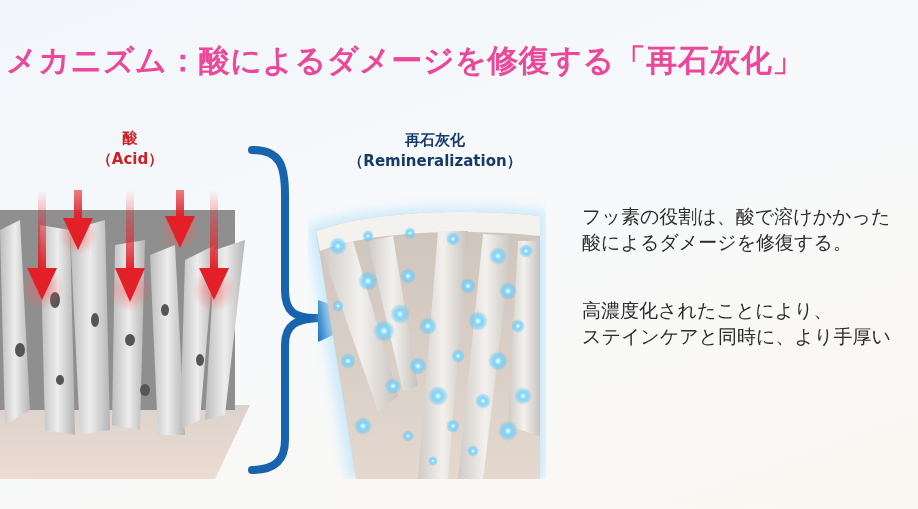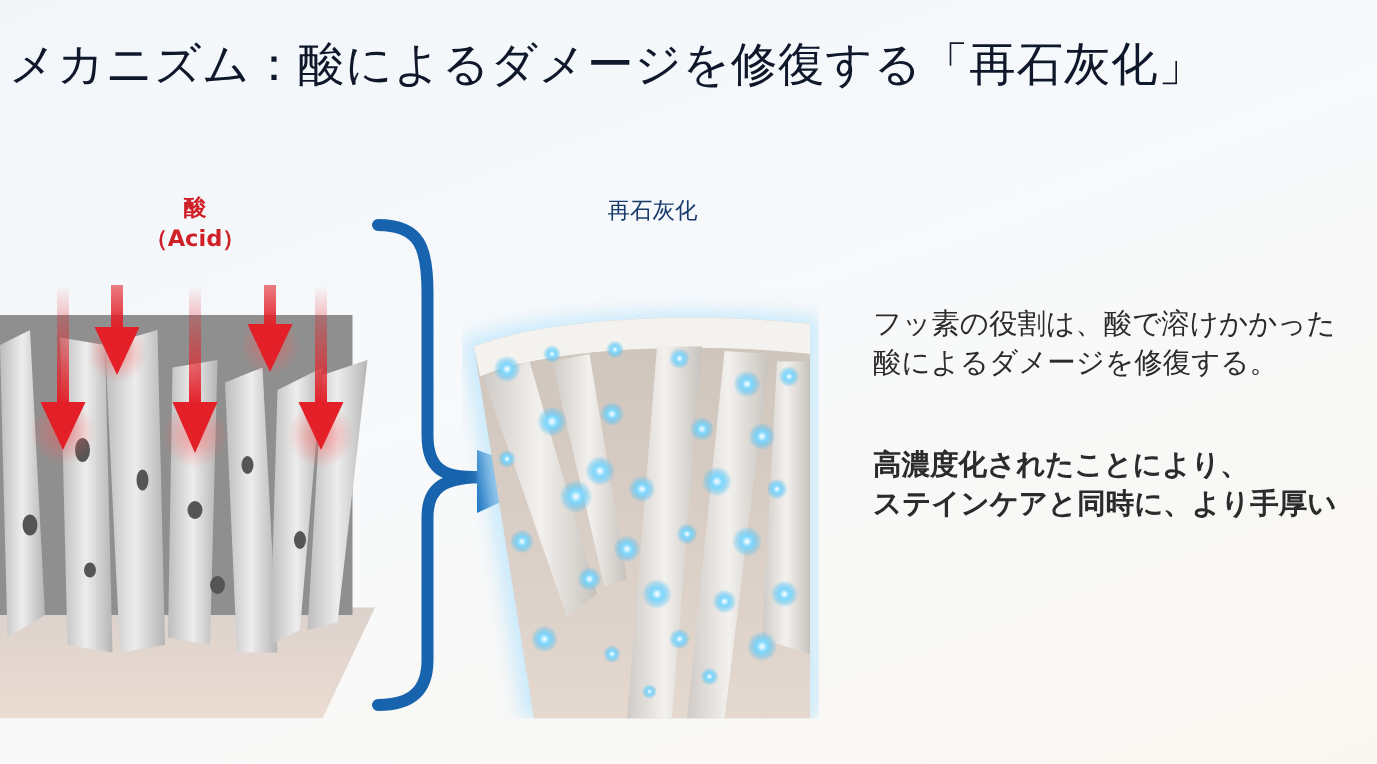--- a/index.html
+++ b/index.html
@@ -1,40 +1,41 @@
 <!DOCTYPE html>
 <html><head>
 <meta charset="utf-8">
 <style>
   html,body{margin:0;padding:0;}
   body{width:918px;height:509px;overflow:hidden;position:relative;
     background:linear-gradient(160deg,#f2f6fa 0%,#f7f9fb 45%,#faf7f1 100%);
     font-family:"DejaVu Sans","Liberation Sans",sans-serif;}
-  .title{position:absolute;left:6px;top:22px;font-size:31px;font-weight:normal;color:#0f172a;letter-spacing:0.5px;white-space:nowrap;}
+  .title{position:absolute;left:6px;top:40px;font-size:31px;font-weight:bold;color:#ec4899;letter-spacing:0.5px;white-space:nowrap;}
   .acid-label{position:absolute;left:95px;top:128px;width:70px;text-align:center;color:#cf2027;font-weight:bold;font-size:15px;line-height:21px;}
-  .remin-label{position:absolute;left:310px;top:130px;width:250px;text-align:center;color:#173a6b;font-weight:normal;font-size:15px;line-height:21px;}
+  .remin-label{position:absolute;left:310px;top:130px;width:250px;text-align:center;color:#173a6b;font-weight:bold;font-size:15px;line-height:21px;}
   .enamel-left{position:absolute;left:0;top:190px;width:250px;height:289px;}
   .enamel-right{position:absolute;left:308px;top:196px;width:238px;height:283px;}
   .bracket{position:absolute;left:240px;top:140px;width:140px;height:340px;}
   .desc{position:absolute;left:582px;top:203px;width:320px;color:#2b2b2b;font-size:19px;line-height:26px;}
   .desc p{margin:0;}
-  .desc p + p{margin-top:42px;font-weight:bold;}
+  .desc p + p{margin-top:42px;}
 </style>
 </head>
 <body>
 
 <div class="title">メカニズム：酸によるダメージを修復する「再石灰化」</div>
 
 <div class="acid-label">
   <div>酸</div>
   <div>（Acid）</div>
 </div>
 
 <div class="remin-label">
   <div>再石灰化</div>
+  <div>（Remineralization）</div>
 </div>
 
 <svg class="enamel-left" viewBox="0 0 250 289">
   <defs>
     <linearGradient id="base" x1="0" y1="0" x2="0" y2="1">
       <stop offset="0" stop-color="#dcd2cc"></stop>
         <stop offset="1" stop-color="#ecdcd2"></stop>
     </linearGradient>
     <linearGradient id="rod" x1="0" y1="0" x2="1" y2="0">
       <stop offset="0" stop-color="#bdbdbd"></stop>

